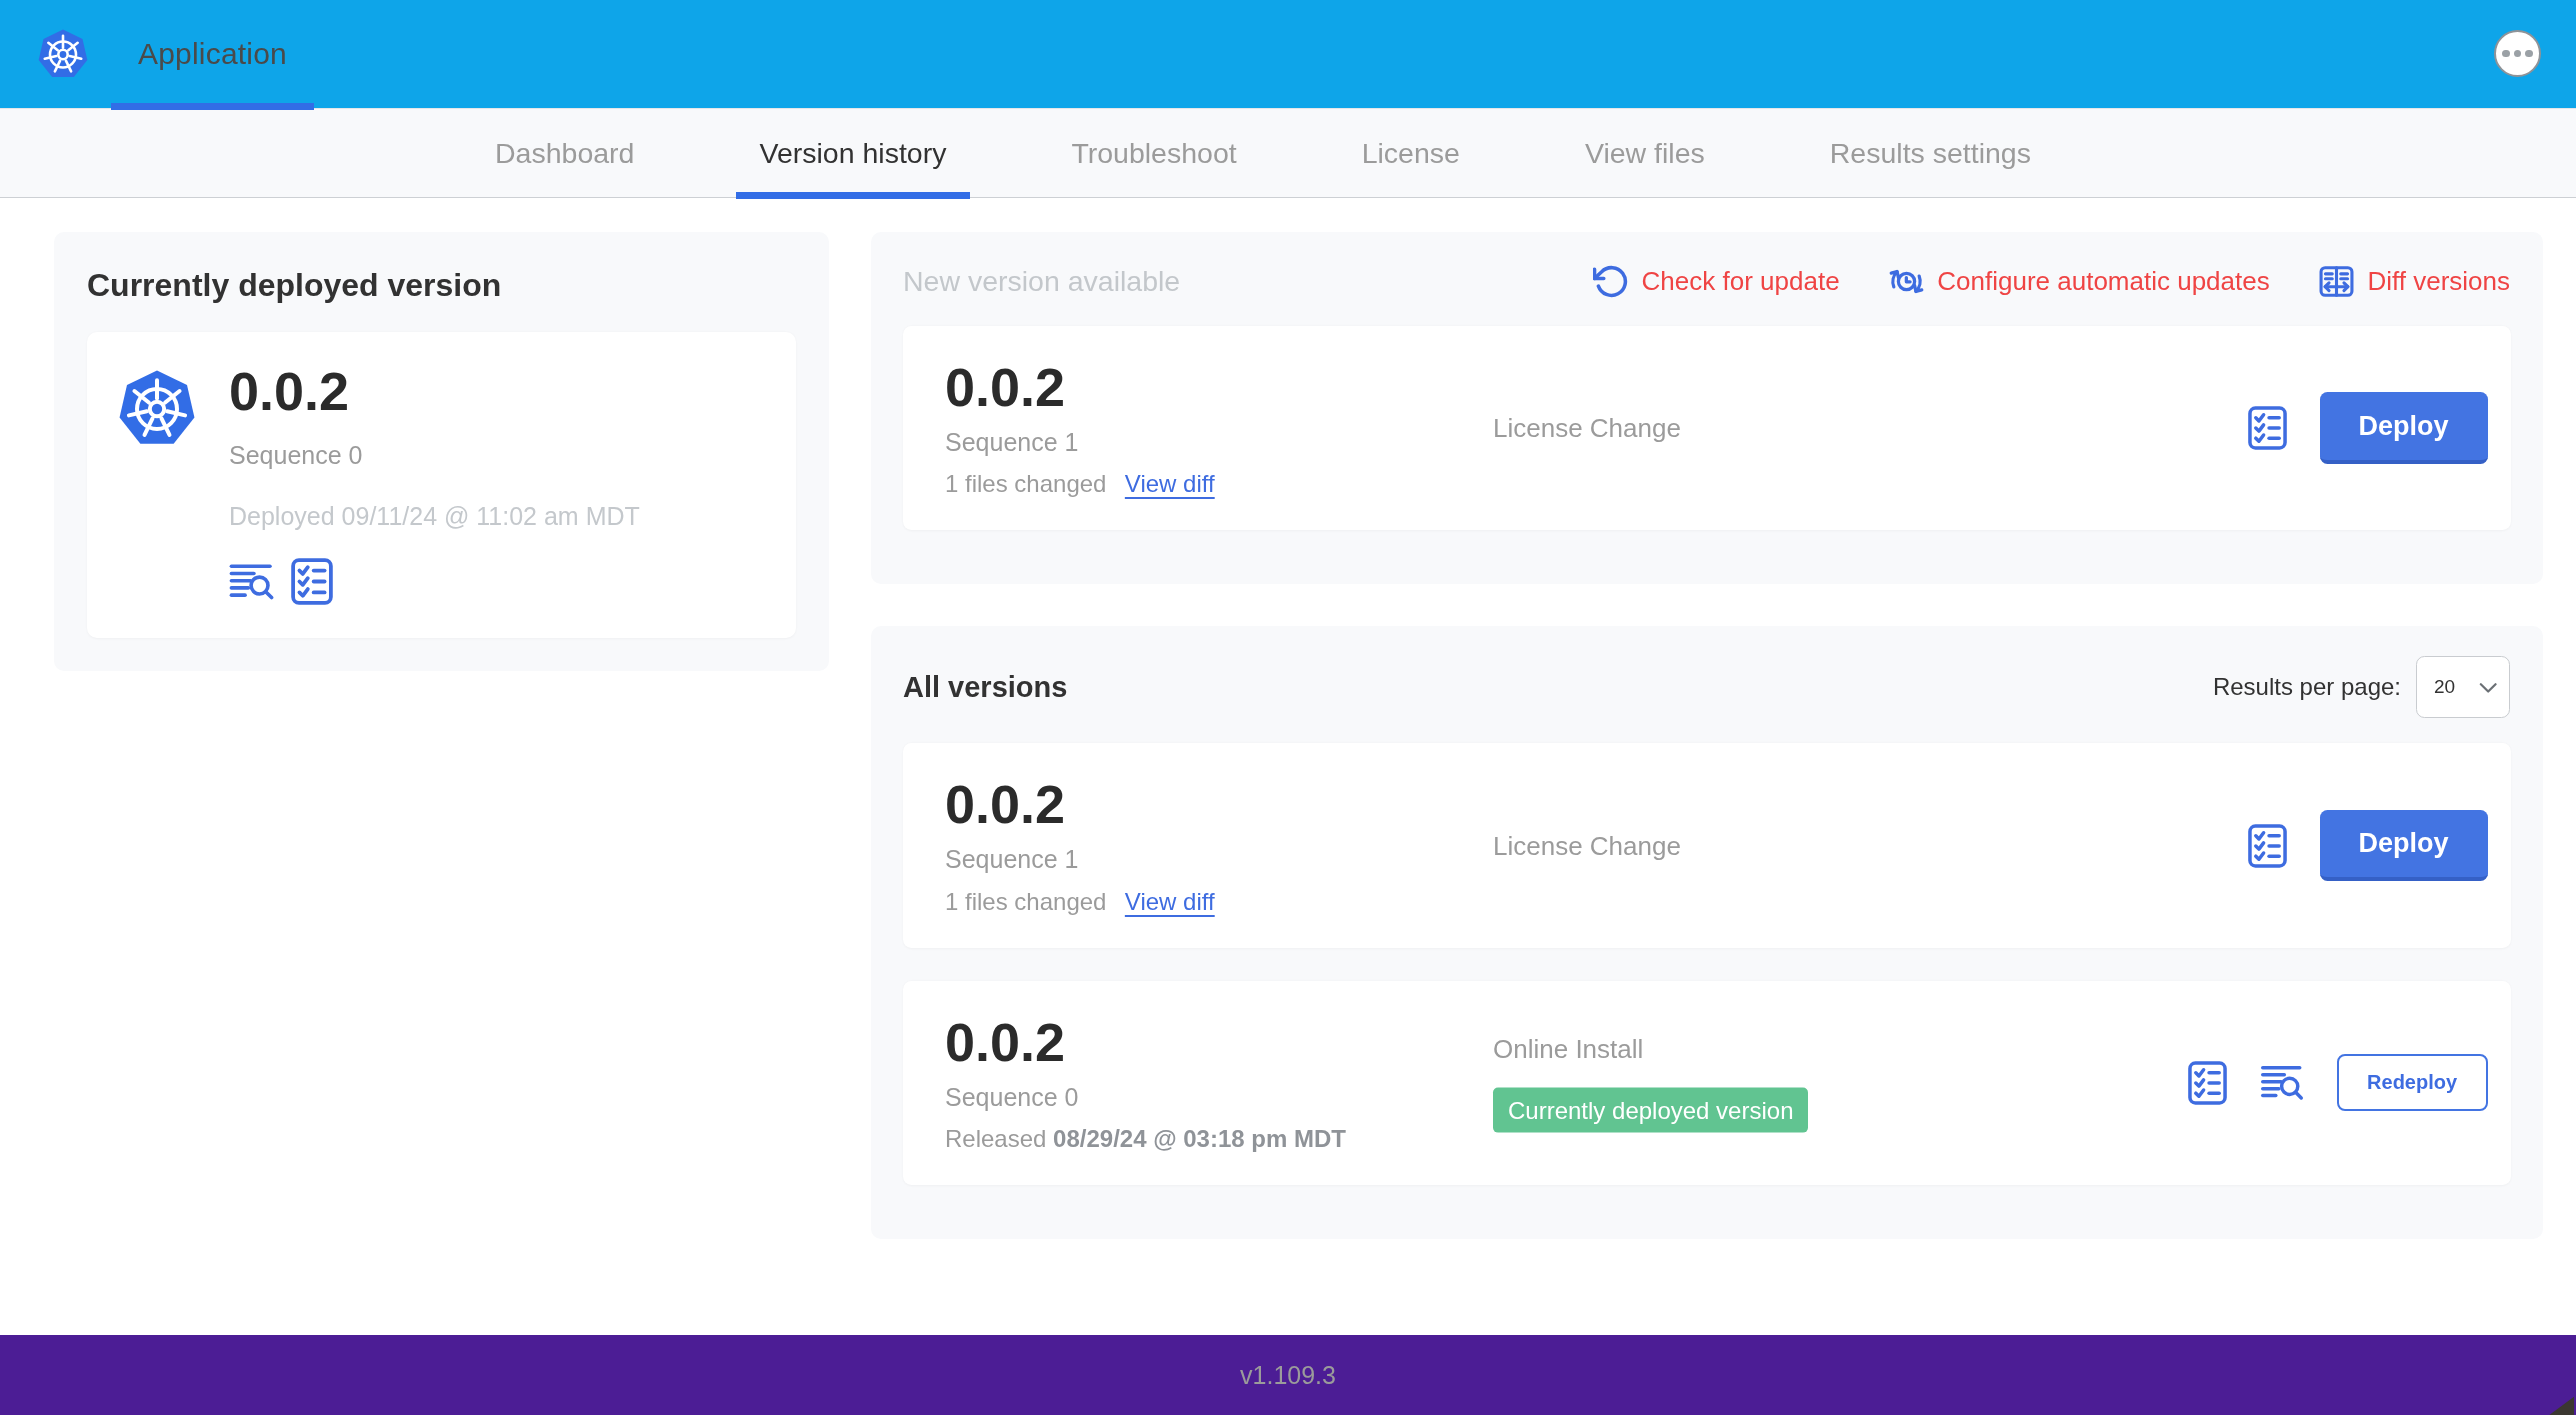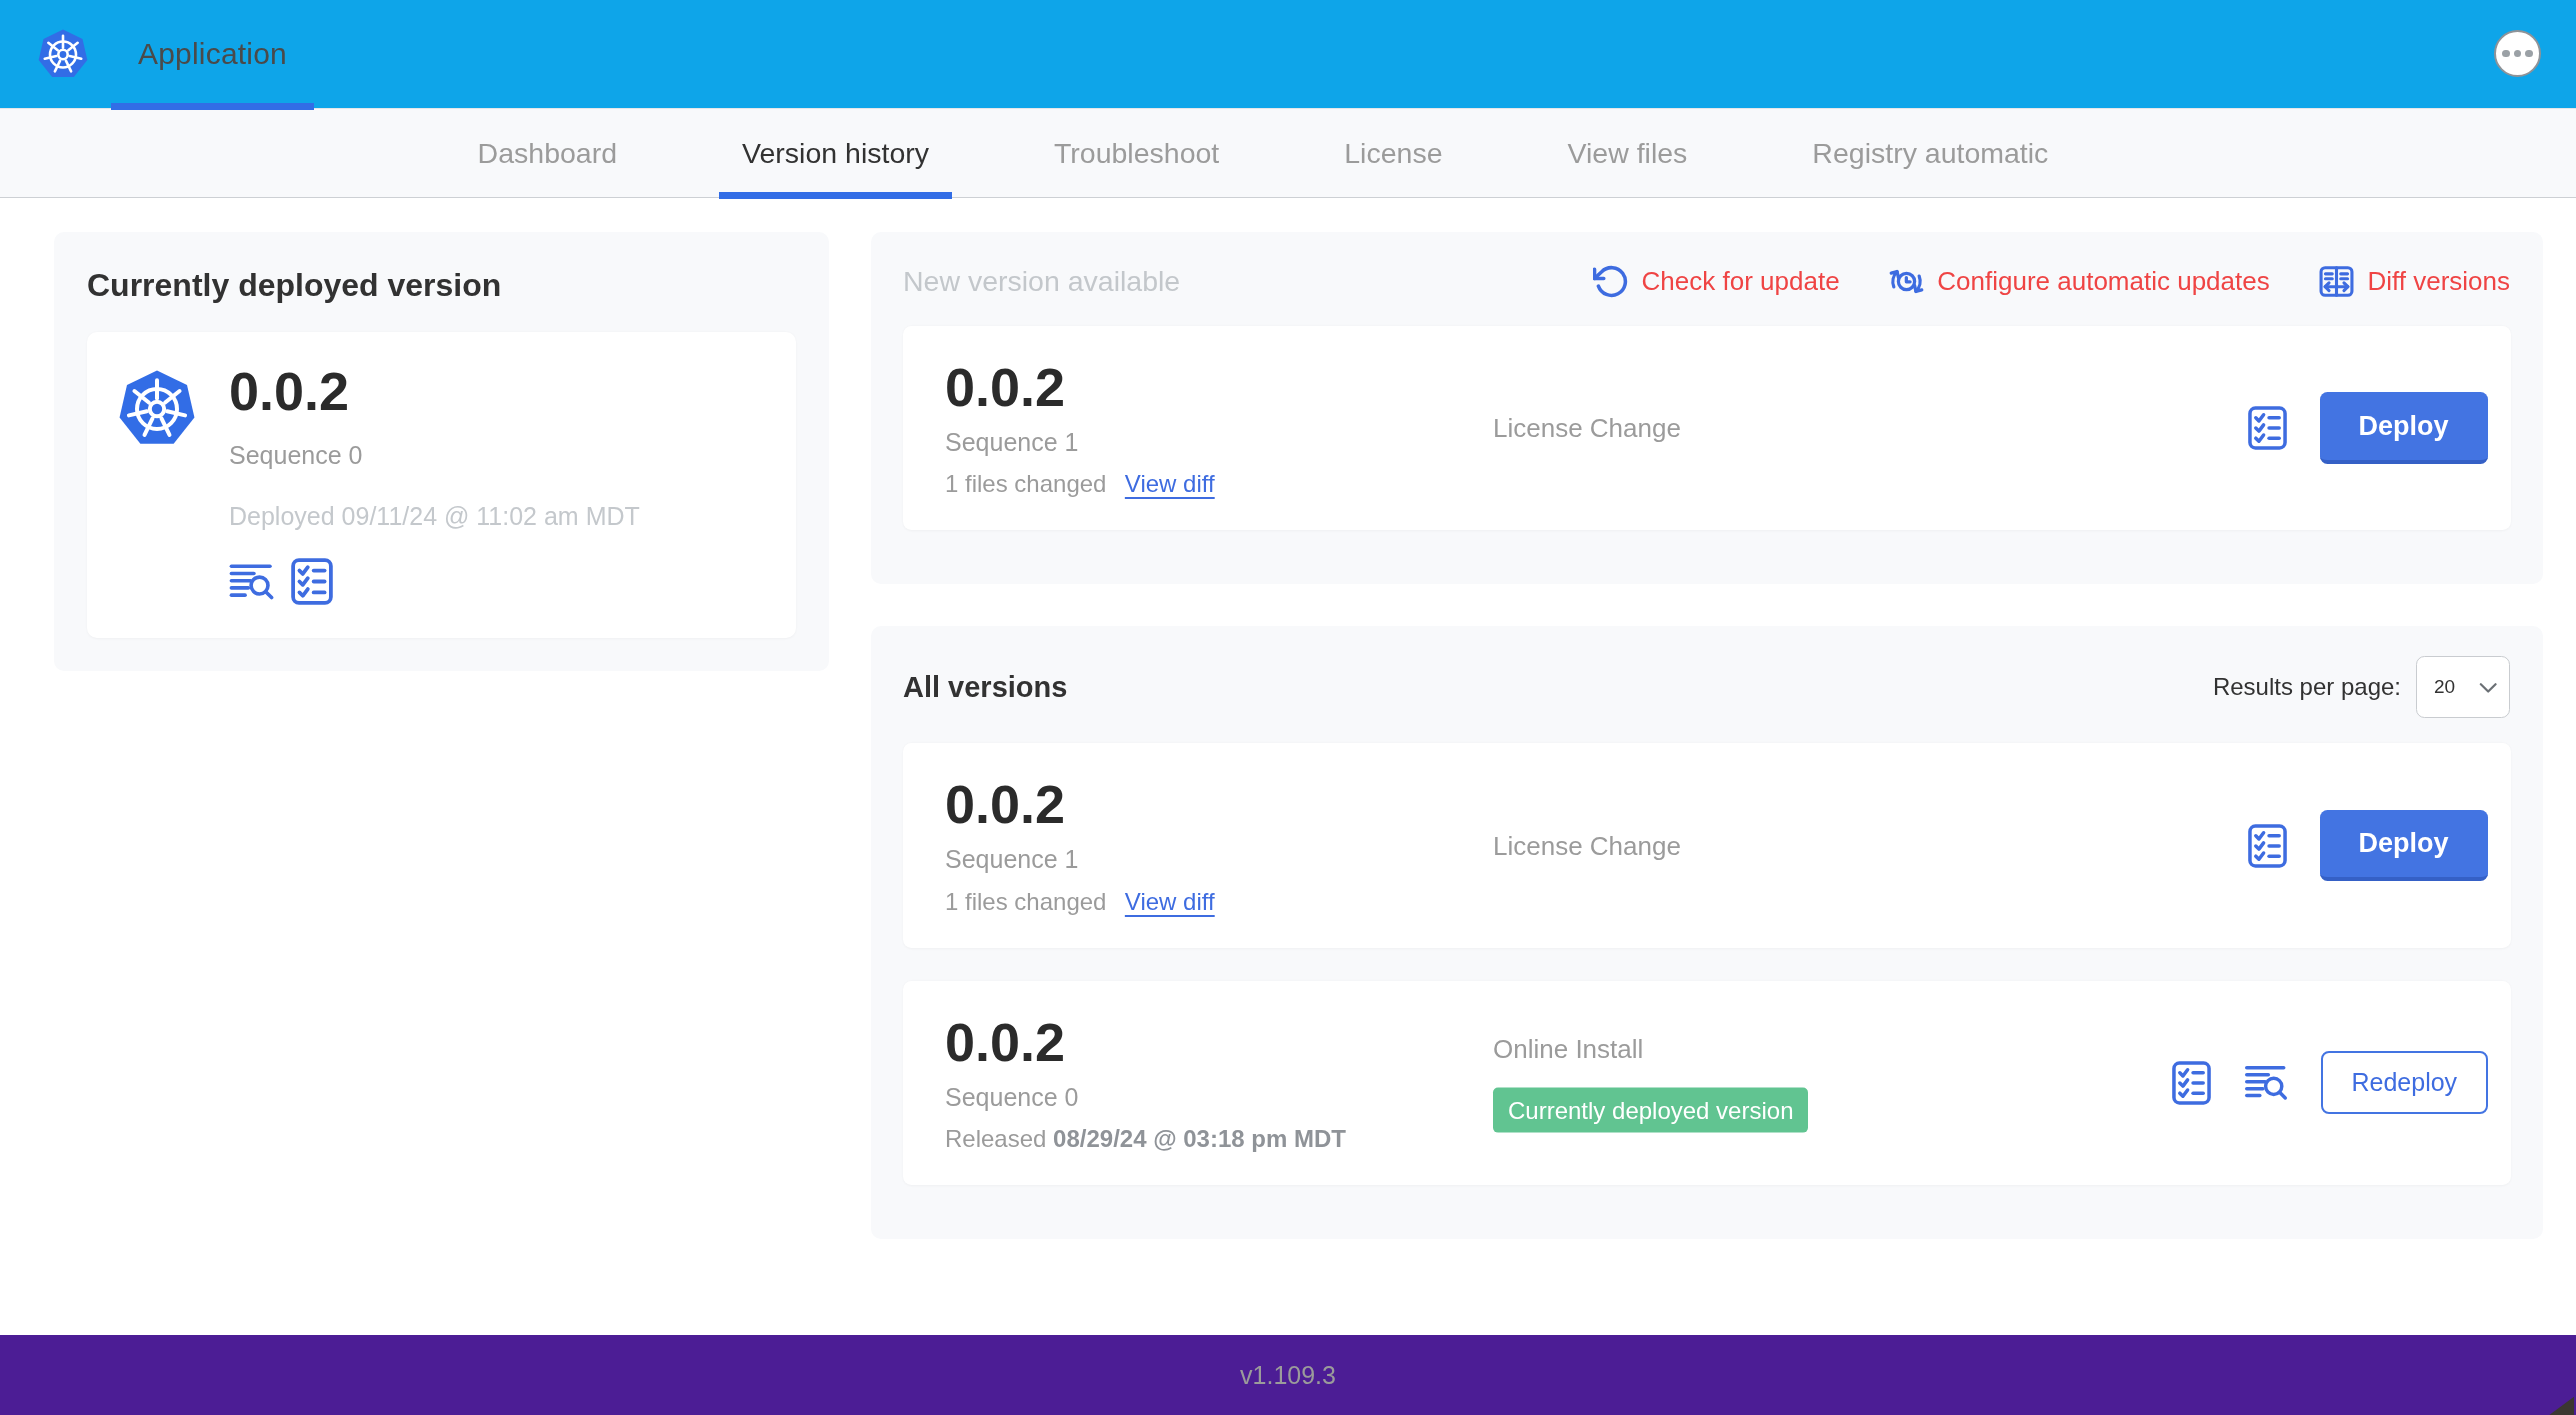--- a/index.html
+++ b/index.html
@@ -107,21 +107,21 @@
 
   .row-right { margin-left:auto; display:flex; align-items:center; gap:33px; }
 
   .btn-primary {
     background:#4374e2; border:none; border-bottom:4.2px solid #3560c6; border-radius:7.5px;
     color:#fff; font-size:27px; font-weight:700; padding:18.4px 39px; cursor:pointer;
     font-family:inherit;
   }
   .btn-outline {
     background:#fff; border:2.5px solid #4374e2; border-radius:8px;
-    color:#3e6ce0; font-size:25px; font-weight:400; padding:15px 28.5px; cursor:pointer;
+    color:#3e6ce0; font-size:20px; font-weight:700; padding:15px 28.5px; cursor:pointer;
     font-family:inherit;
   }
 
   
   .rpp { display:flex; align-items:center; gap:15px; }
   .rpp-label { font-size:24px; color:#323232; }
   .select {
     width:94px; height:62px; background:#fff; border:1.7px solid #c9ccd0; border-radius:8.4px;
     display:flex; align-items:center; justify-content:space-between;
     padding:0 11.7px 0 17px; cursor:pointer;
@@ -211,21 +211,21 @@
     <div class="tab">
         <span>Troubleshoot</span>
       </div>
     <div class="tab">
         <span>License</span>
       </div>
     <div class="tab">
         <span>View files</span>
       </div>
     <div class="tab">
-        <span>Registry automatic</span>
+        <span>Results settings</span>
       </div>
   </nav>
 
   <main class="main">
 
     <section class="panel current-panel">
       <h2 class="current-title">Currently deployed version</h2>
       <div class="current-card">
         <svg class="k8s" viewBox="0 0 100 100">
             <use href="#k8s-logo-g"></use>

